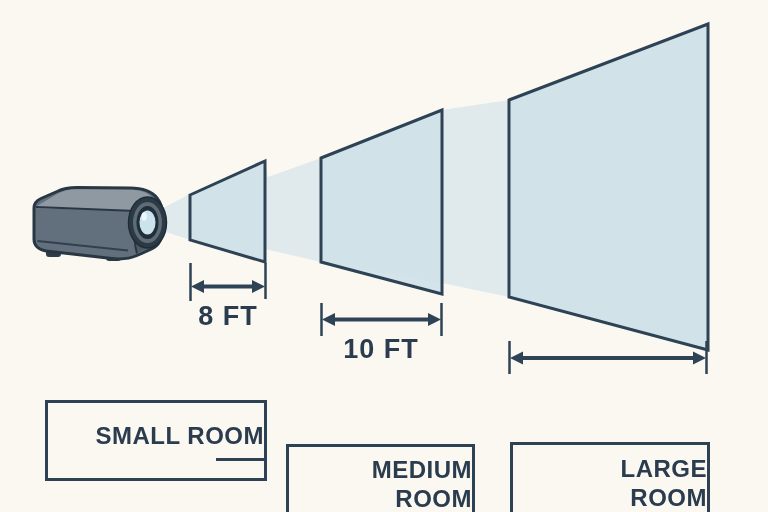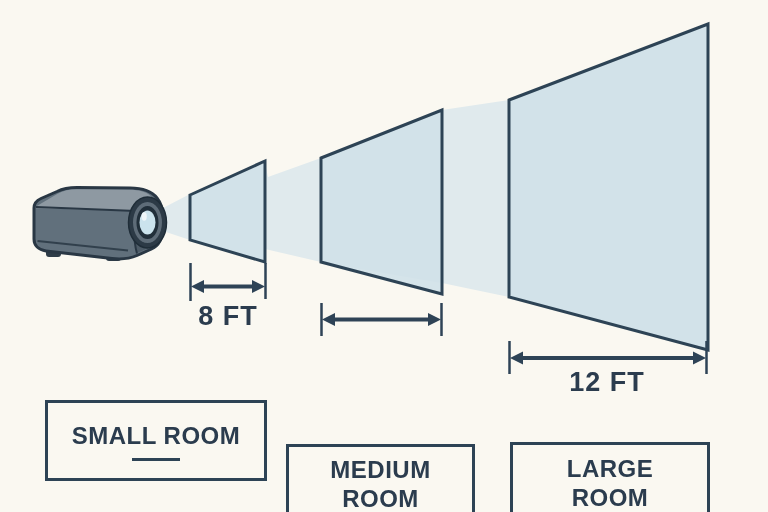--- a/index.html
+++ b/index.html
@@ -16,21 +16,21 @@
     font-weight:700;font-size:27px;letter-spacing:1px;
     color:#2b3c4e;
   }
   #ft1{left:158px;top:301px;}
   #ft2{left:311px;top:334px;}
   #ft3{left:537px;top:367px;}
 
   .room-box{
     position:absolute;box-sizing:border-box;
     border:3px solid #2d4355;background:transparent;
-    display:flex;flex-direction:column;align-items:center;justify-content:center;
+    display:flex;flex-direction:column;align-items:flex-end;justify-content:center;
     text-align:center;color:#2b3c4e;font-weight:700;
     font-size:24px;line-height:29px;letter-spacing:.5px;
   }
   #room-small{left:45px;top:400px;width:222px;height:81px;}
   #room-medium{left:286px;top:400px;width:189px;height:80px;margin-top:44px;}
   #room-large{left:510px;top:400px;width:200px;height:81px;margin-top:42px;}
   .room-dash{width:48px;height:3px;background:#2d4355;margin-top:8px;}
 </style>
 </head>
 <body>
@@ -105,21 +105,21 @@
     <g stroke="#2e4356">
       <line x1="509.5" y1="341" x2="509.5" y2="374" stroke-width="2.5"></line>
       <line x1="706.5" y1="341" x2="706.5" y2="374" stroke-width="2.5"></line>
       <line x1="521" y1="358" x2="695" y2="358" stroke-width="4"></line>
       <polygon points="510,358 523,351.5 523,364.5" fill="#2e4356" stroke="none"></polygon>
       <polygon points="706,358 693,351.5 693,364.5" fill="#2e4356" stroke="none"></polygon>
     </g>
   </svg>
 
   <div class="ft-label" id="ft1">8 FT</div>
-  <div class="ft-label" id="ft3">12 FT</div>
+  <div class="ft-label" id="ft2">10 FT</div>
 
   <div class="room-box" id="room-small">
     <span>SMALL ROOM</span>
     <span></span>
     <div class="room-dash"></div>
   </div>
 
   <div class="room-box" id="room-medium">
     <span>MEDIUM</span>
     <span>ROOM</span>

